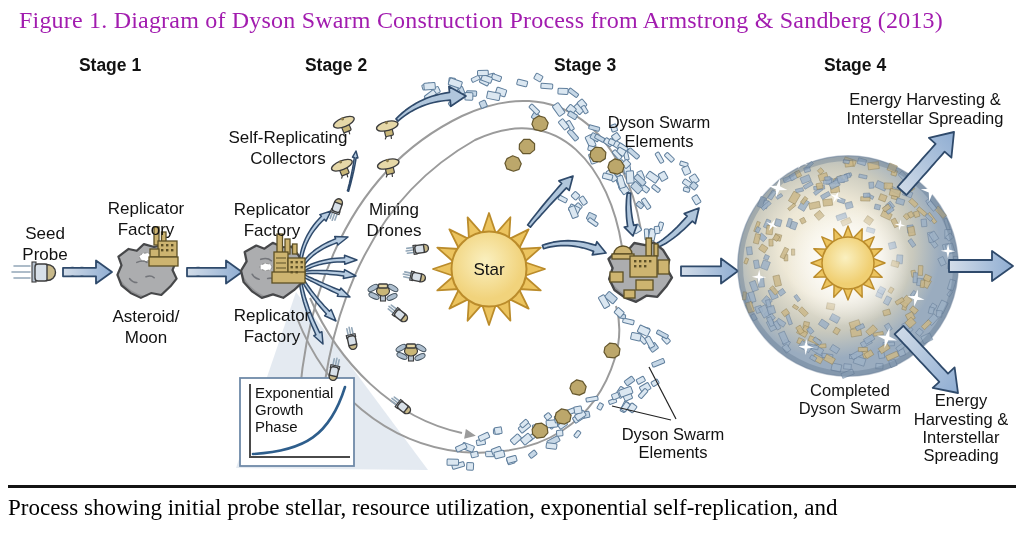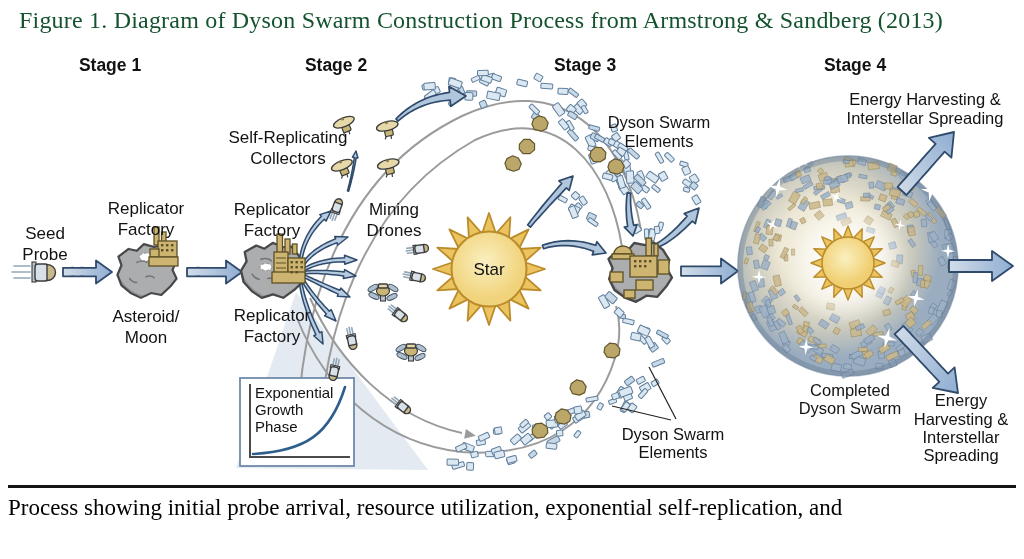--- a/index.html
+++ b/index.html
@@ -1,18 +1,18 @@
 <!DOCTYPE html>
 <html style="--arrow-stroke: #2f4a6b; --arrow-fill-light: #d3dde9; --arrow-fill-deep: #8fadd2; --arc: #9b9b9b; --sun-ray: #ecc45f; --sun-stroke: #bb8c2b; --sun-core: #faf0c0; --sun-edge: #f1d37c; --rock-fill: #acadaf; --rock-stroke: #47484a; --factory-fill: #cdb470; --factory-stroke: #5d5026; --element-fill: #dbe7f1; --element-stroke: #5f7e9c; --blob-fill: #bca76b; --blob-stroke: #65572d; --inset-border: #6f8aa8; --curve: #2e5e8c;"><head>
 <meta charset="utf-8">
 <style>
   html,body{margin:0;padding:0;background:#fff}
   .page{position:relative;width:1024px;height:559px;background:#fff;overflow:hidden}
   .figtitle{position:absolute;left:19px;top:7px;width:1000px;
-    font:24px "Liberation Serif",serif;color:#14532d;letter-spacing:.2px;white-space:nowrap}
+    font:24px "Liberation Serif",serif;color:#a21caf;letter-spacing:.2px;white-space:nowrap}
   .rule{position:absolute;left:8px;top:485px;width:1008px;height:2.5px;background:#141414}
   .caption{position:absolute;left:8px;top:497px;width:1010px;
     font:23px "Liberation Serif",serif;color:#000;line-height:21.5px}
   svg{position:absolute;left:0;top:0}
   text{fill:#121212}
   .th{font:bold 17.5px "Liberation Sans",sans-serif;text-anchor:middle}
   .tl{font:17px "Liberation Sans",sans-serif;text-anchor:middle}
   .tm{font:16.5px "Liberation Sans",sans-serif;text-anchor:middle}
   .ts{font:15px "Liberation Sans",sans-serif;text-anchor:start}
   .arc{fill:none;stroke:var(--arc);stroke-width:2}
@@ -771,15 +771,15 @@
       <text class="tm" x="850" y="414">Dyson Swarm</text>
       <text class="tm" x="961" y="406">Energy</text>
       <text class="tm" x="961" y="425">Harvesting &amp;</text>
       <text class="tm" x="961" y="443">Interstellar</text>
       <text class="tm" x="961" y="461">Spreading</text>
     </g>
   </svg>
 
   <div class="rule"></div>
   <div class="caption">
-    <div>Process showing initial probe arrival, resource utilization, exponential self-replication, and</div>
+    <div>Process showing initial probe stellar, resource utilization, exponential self-replication, and</div>
   </div>
 </div>
 
 </body></html>

